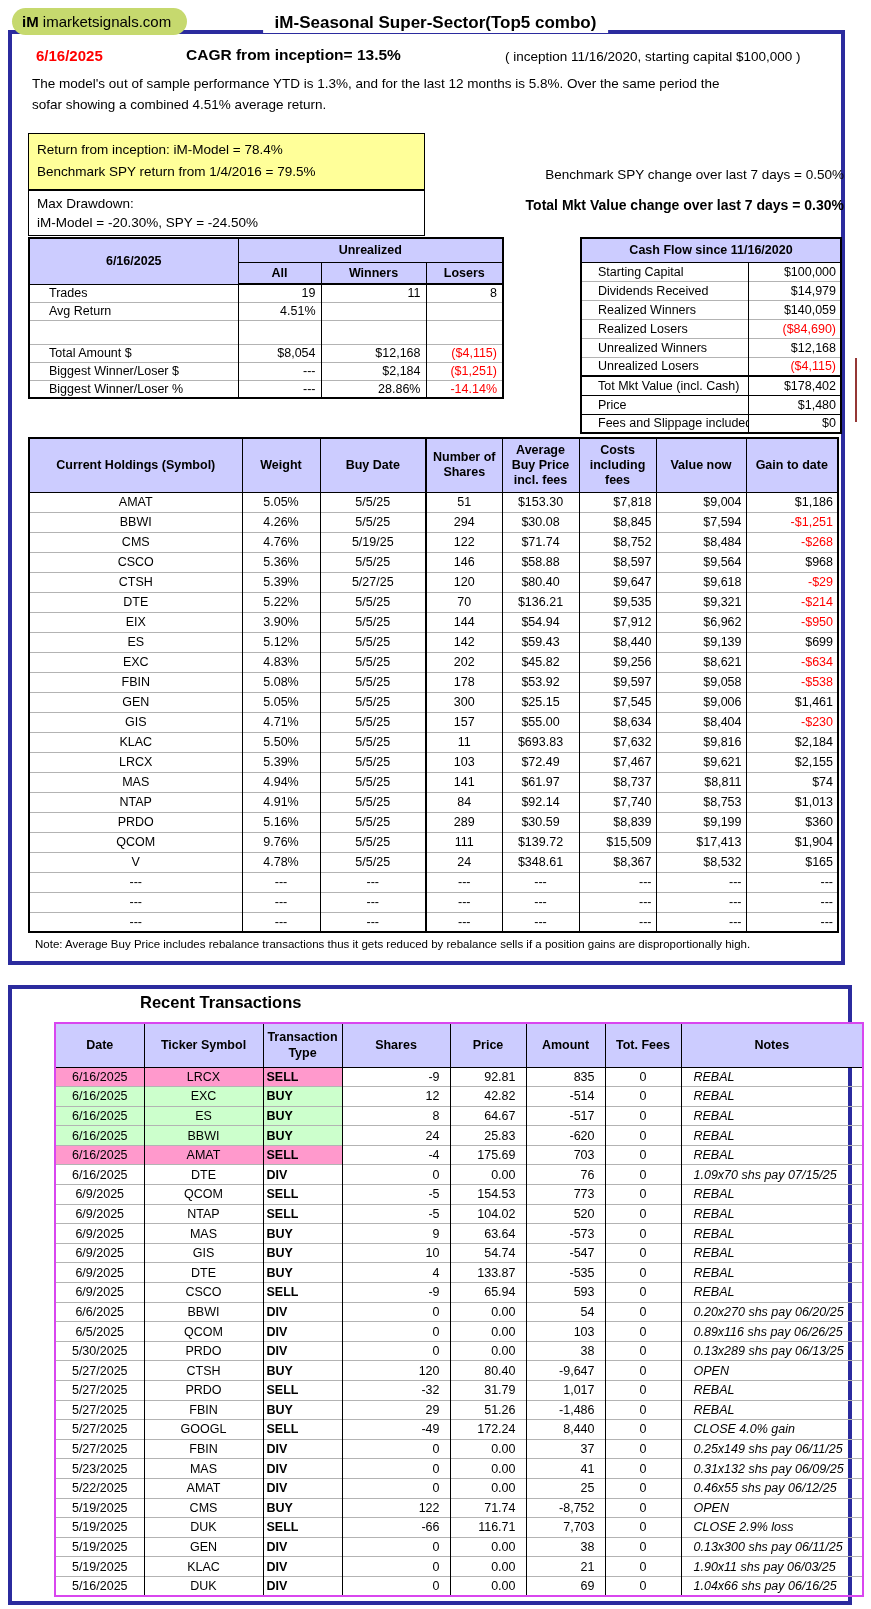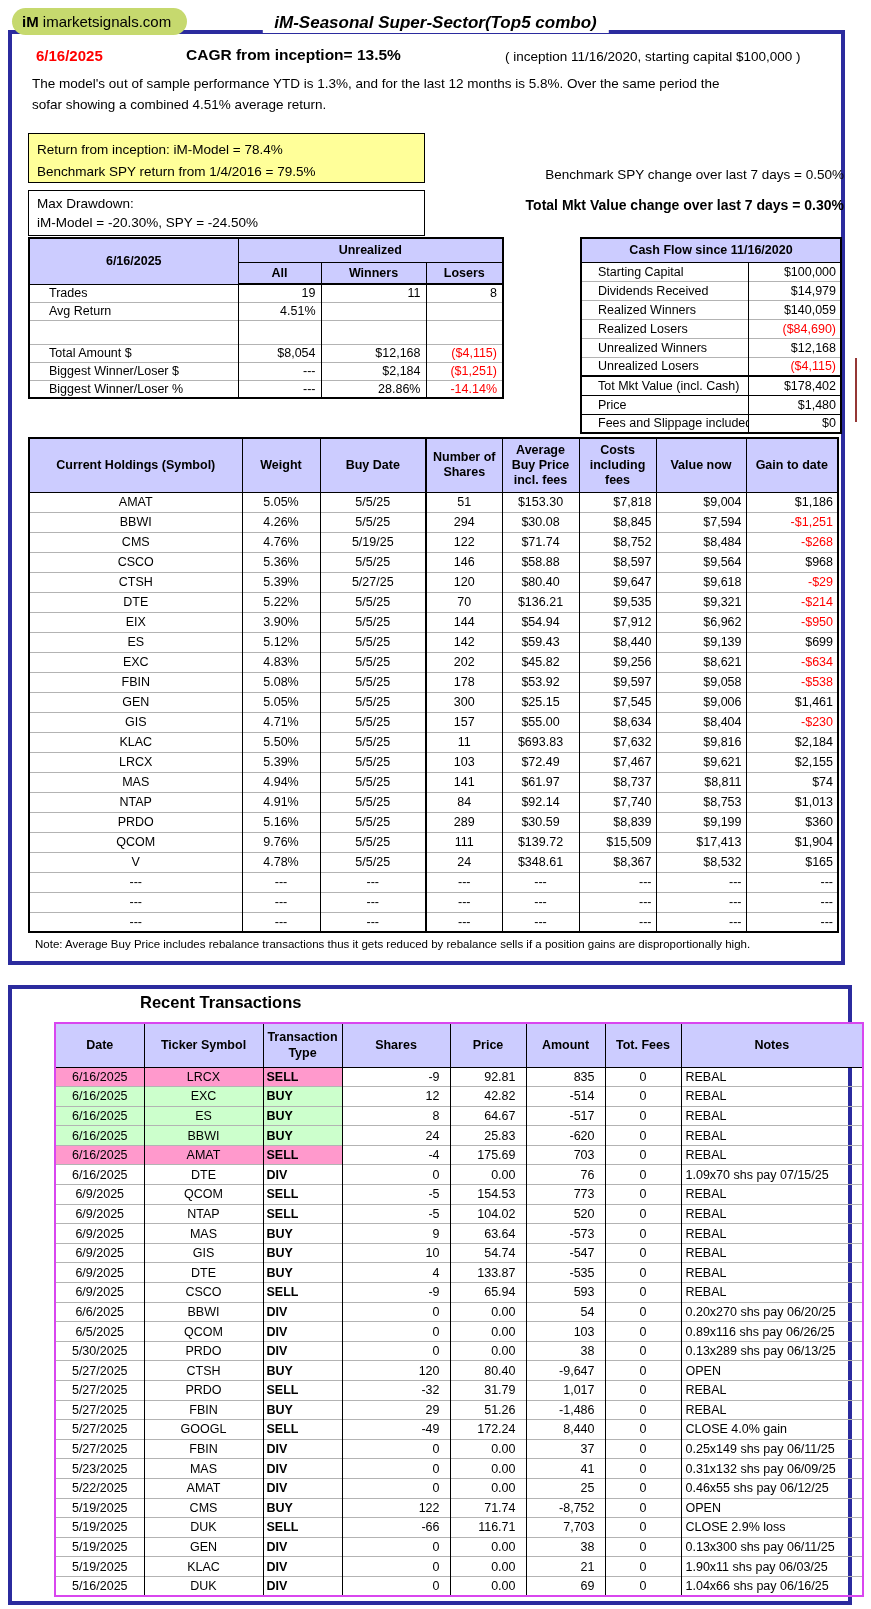--- a/index.html
+++ b/index.html
@@ -5,26 +5,26 @@
   html,body{margin:0;padding:0;background:#fff;}
   body{font-family:"Liberation Sans",sans-serif;color:#000;}
   .page{position:relative;width:871px;height:1609px;background:#fff;outline:1px solid #8a8a8a;overflow:hidden;}
   .panel{position:absolute;border:4px solid #2b2b9e;background:transparent;box-sizing:border-box;}
   #panel-top{left:8px;top:30px;width:837px;height:935px;}
   #panel-bottom{left:8px;top:985px;width:844px;height:620px;}
   .abs{position:absolute;}
   
   .logo-pill{left:12px;top:8px;background:#c6d96e;border-radius:16px;padding:5px 16px 5px 10px;font-size:15px;z-index:5;}
   .logo-pill b{font-weight:bold;}
-  .page-title{top:13px;left:50%;transform:translateX(-50%);background:#fff;padding:0 12px;font-size:17px;font-weight:bold;white-space:nowrap;z-index:4;font-style:italic;}
+  .page-title{top:13px;left:50%;transform:translateX(-50%);background:#fff;padding:0 12px;font-size:17px;font-weight:bold;white-space:nowrap;z-index:4;}
   .date-red{left:36px;top:47px;color:#ff0000;font-weight:bold;font-size:15px;}
   .cagr{left:186px;top:46px;font-weight:bold;font-size:15.5px;}
   .inception{left:505px;top:49px;font-size:13.5px;}
   .intro{left:32px;top:74px;width:806px;font-size:13.5px;line-height:20.5px;}
-  .yellow-box{left:28px;top:133px;width:397px;height:50px;background:#ffff99;border:1px solid #000;box-sizing:border-box;padding:5px 0 0 8px;font-size:13.5px;line-height:22px;}
+  .yellow-box{left:28px;top:133px;width:397px;height:57px;background:#ffff99;border:1px solid #000;box-sizing:border-box;padding:5px 0 0 8px;font-size:13.5px;line-height:22px;}
   .dd-box{left:28px;top:190px;width:397px;height:46px;background:#fff;border:1px solid #000;box-sizing:border-box;padding:3px 0 0 8px;font-size:13.5px;line-height:19px;}
   .spy-change{left:430px;top:167px;width:414px;text-align:right;font-size:13.5px;}
   .mkt-change{left:430px;top:197px;width:414px;text-align:right;font-size:14px;font-weight:bold;}
   .maroon-line{left:855px;top:358px;width:2px;height:64px;background:#953735;}
   
   table{border-collapse:collapse;table-layout:fixed;font-size:12.5px;}
   td,th{overflow:hidden;white-space:nowrap;padding:0 2px;box-sizing:border-box;}
   th{background:#ccccff;font-weight:bold;text-align:center;border:1px solid #000;}
   td{border-left:1px solid #000;border-right:1px solid #000;border-top:1px solid #b3b3b3;}
   .neg{color:#ff0000;}
@@ -58,21 +58,21 @@
   
   .tx-title{left:140px;top:993px;font-size:16.5px;font-weight:bold;}
   #tx-table{left:30px;top:1022px;width:808px;border:2px solid #d946ef;margin-left:24px;}
   #tx-table thead tr{height:44px;}
   #tx-table thead th{white-space:normal;line-height:16px;}
   #tx-table tbody tr{height:19.6px;}
   #tx-table td:nth-child(1),#tx-table td:nth-child(2){text-align:center;}
   #tx-table td:nth-child(3){text-align:left;padding-left:3px;font-weight:bold;}
   #tx-table td:nth-child(4),#tx-table td:nth-child(5),#tx-table td:nth-child(6){text-align:right;padding-right:10px;}
   #tx-table td:nth-child(7){text-align:center;}
-  #tx-table td:nth-child(8){text-align:left;padding-left:4px;}
+  #tx-table td:nth-child(8){text-align:left;padding-left:12px;font-style:italic;}
   #tx-table tr.sell td:nth-child(-n+3){background:#ff99cc;}
   #tx-table tr.buy td:nth-child(-n+3){background:#ccffcc;}
 </style>
 </head>
 <body>
 
 <div class="page">
 
   <div class="panel" id="panel-top"></div>
 

